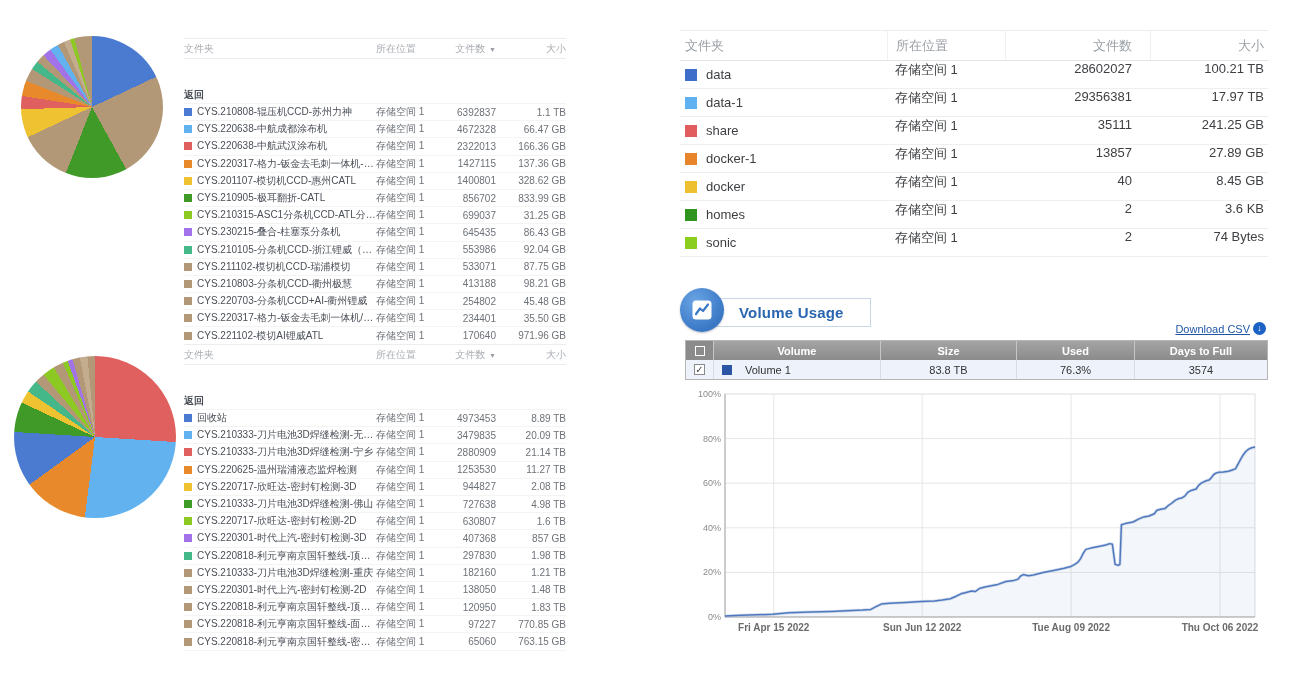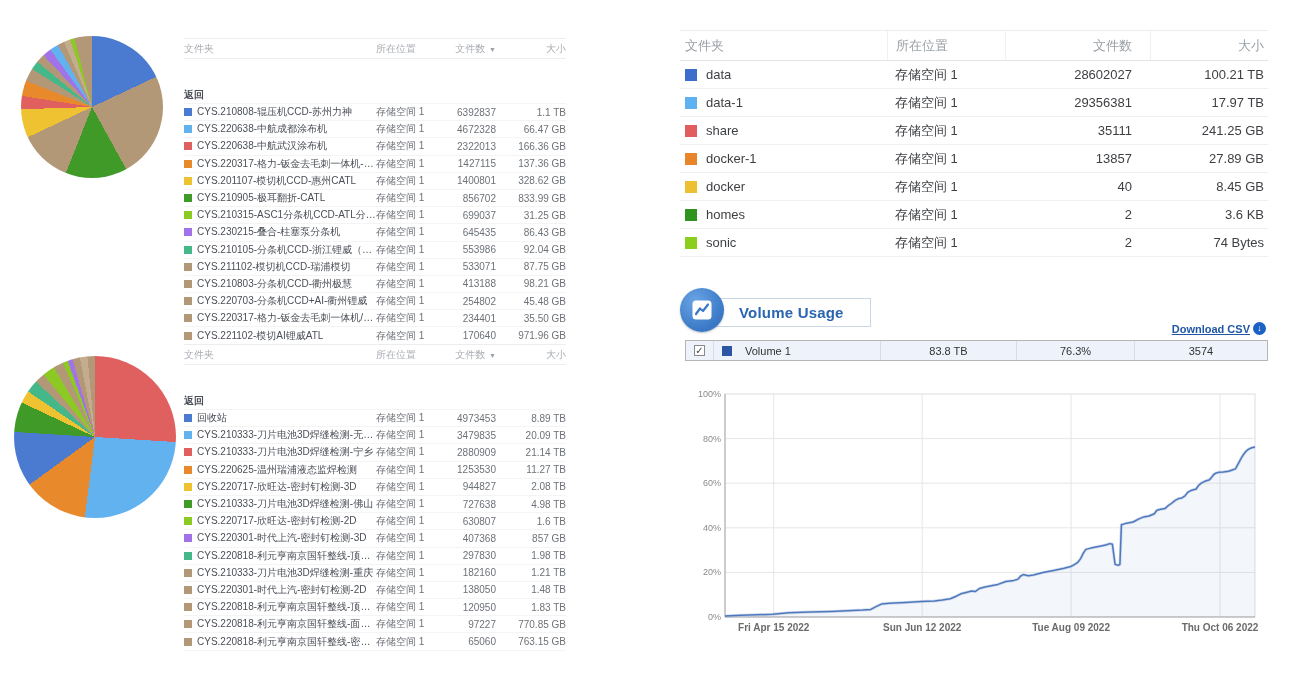--- a/index.html
+++ b/index.html
@@ -30,37 +30,37 @@
   .l-hdr .lc-loc, .l-hdr .lc-cnt, .l-hdr .lc-size, .l-hdr .lc-name { color:#a9adb3; }
   .sq { width:8px; height:8px; flex:0 0 8px; }
   .sort-arrow { font-size:7px; color:#9aa0a6; margin-left:2px; }
 
   
   #rtable { position:absolute; left:680px; top:30px; width:588px; font-size:13px; color:#3d3f42; }
   .r-hdr { display:flex; align-items:center; height:31px; color:#9aa0a6;
            border-top:1px solid #ececec; border-bottom:1px solid #e4e4e4; }
   .r-hdr > div { border-left:1px solid #f0f0f0; height:100%; display:flex; align-items:center; }
   .r-hdr > div:first-child { border-left:none; }
-  .rrow { display:flex; align-items:center; height:28px; border-bottom:1px solid #efefef; }
+  .rrow { display:flex; height:28px; border-bottom:1px solid #efefef; }
   .rc-name { flex:1; display:flex; align-items:center; gap:9px; padding-left:5px; }
   .rc-loc { width:118px; padding-left:8px; }
   .rc-cnt { width:145px; text-align:right; justify-content:flex-end; padding-right:18px; }
   .rc-size { width:118px; text-align:right; justify-content:flex-end; padding-right:4px; }
   .rsq { width:12px; height:12px; flex:0 0 12px; }
 
   
   #vu { position:absolute; left:680px; top:288px; width:588px; }
   #vu-titlebox { position:absolute; left:36px; top:10px; height:29px; padding:0 26px 0 22px;
                  border:1px solid #c9d6e6; background:#fff; display:flex; align-items:center;
                  font-size:15px; font-weight:bold; color:#2a65b0; letter-spacing:.2px; }
   #vu-icon { position:absolute; left:0; top:0; width:44px; height:44px; border-radius:50%;
              background:radial-gradient(circle at 35% 30%, #6aa4e4, #3a78c6 70%);
              box-shadow:0 1px 2px rgba(0,0,0,.25); display:flex; align-items:center; justify-content:center; }
   #dl-csv { position:absolute; right:2px; top:34px; display:flex; align-items:center; gap:3px;
-            font-size:11px; font-weight:bold; color:#1f57a6; cursor:pointer; }
+            font-size:11px; font-weight:normal; color:#1f57a6; cursor:pointer; }
   #dl-csv .lbl { text-decoration:underline; }
   #dl-ico { width:13px; height:13px; border-radius:50%; background:#1b62c4; color:#fff;
             font-size:9px; line-height:13px; text-align:center; }
   #vu-table { position:absolute; left:5px; top:52px; width:583px; font-size:11px;
               border:1px solid #b5b5b5; }
   .vu-hdr { display:flex; height:19px; background:linear-gradient(#a4a4a4,#8b8b8b);
             color:#fff; font-weight:bold; }
   .vu-hdr > div { display:flex; align-items:center; justify-content:center;
                   border-left:1px solid #c6c6c6; }
   .vu-hdr > div:first-child { border-left:none; background:#8b8b8b; }
@@ -445,20 +445,29 @@
       <svg width="24" height="24" viewBox="0 0 24 24">
         <rect x="2.5" y="2.5" width="19" height="19" rx="3.5" fill="#ffffff"></rect>
         <polyline points="6,16 10,10.5 13,13 18,6.5" fill="none" stroke="#3a78c6" stroke-width="2.2" stroke-linecap="round" stroke-linejoin="round"></polyline>
       </svg>
     </div>
     <div id="dl-csv">
       <span class="lbl">Download CSV</span>
       <span id="dl-ico">↓</span>
     </div>
     <div id="vu-table">
+      <div class="vu-hdr">
+        <div class="col-cb">
+            <span class="hdr-cb"></span>
+          </div>
+        <div class="col-vol">Volume</div>
+        <div class="col-size">Size</div>
+        <div class="col-used">Used</div>
+        <div class="col-days">Days to Full</div>
+      </div>
       <div id="vu-rows">
           <div class="vu-row">
             <div class="col-cb">
               <span class="cb">✓</span>
             </div>
             <div class="col-vol">
               <span class="legend-sq" style="background: rgb(45, 85, 165);"></span>
               <span>Volume 1</span>
             </div>
             <div class="col-size">83.8 TB</div>

